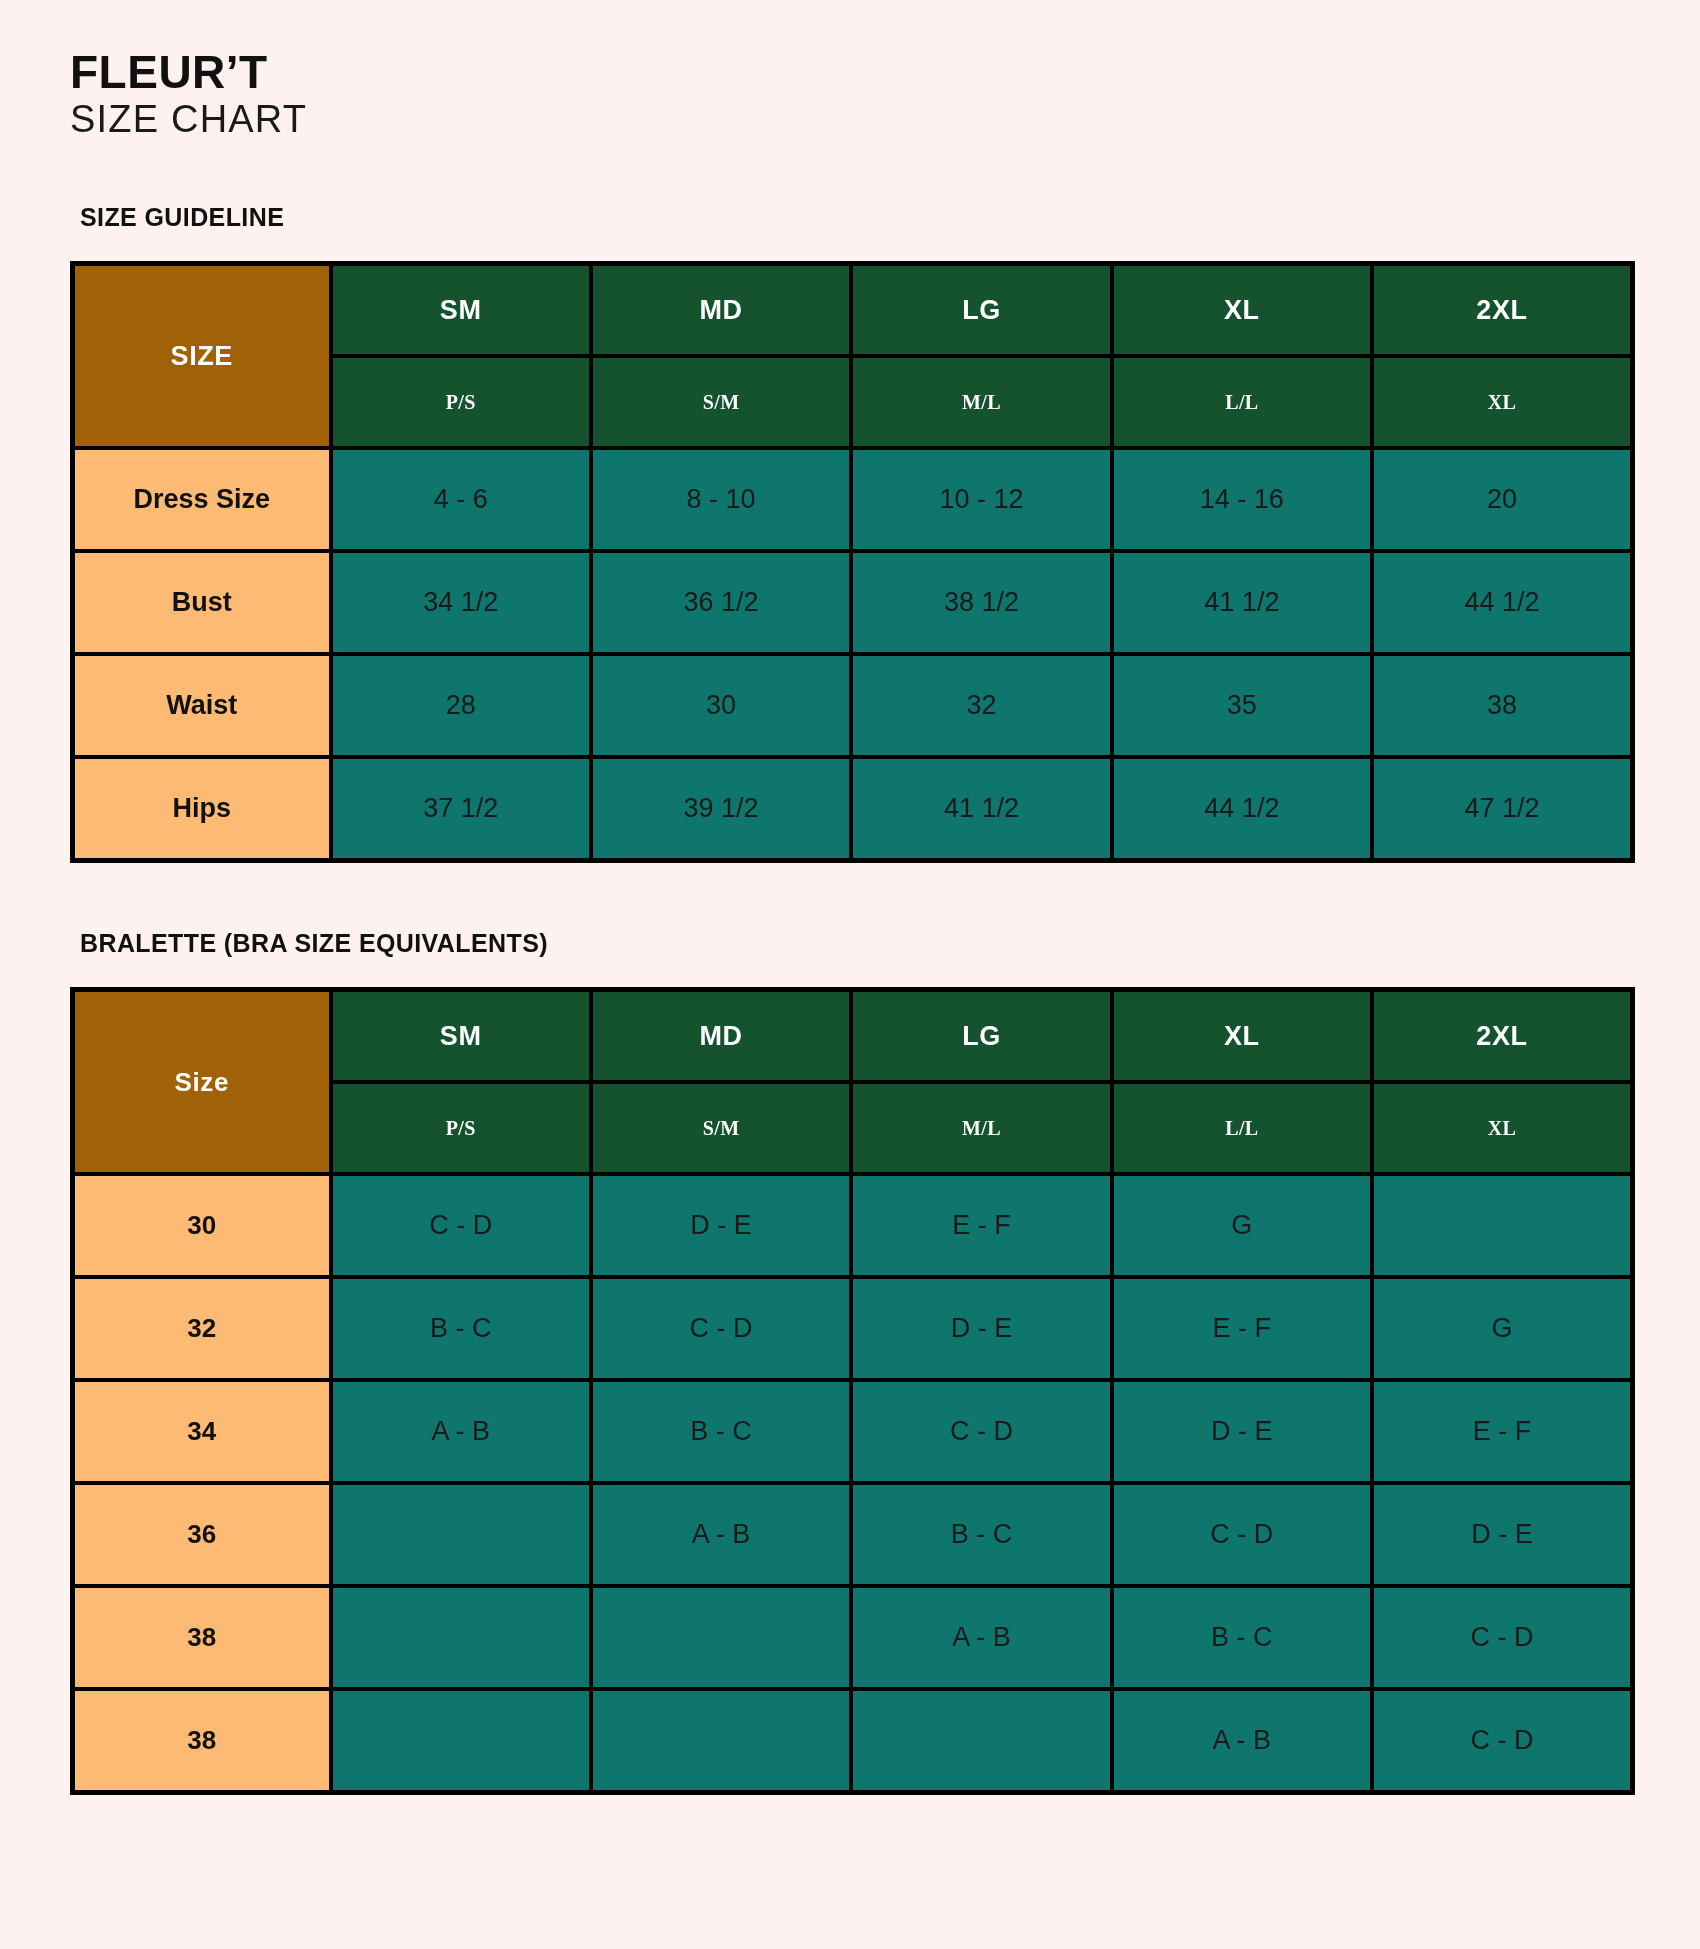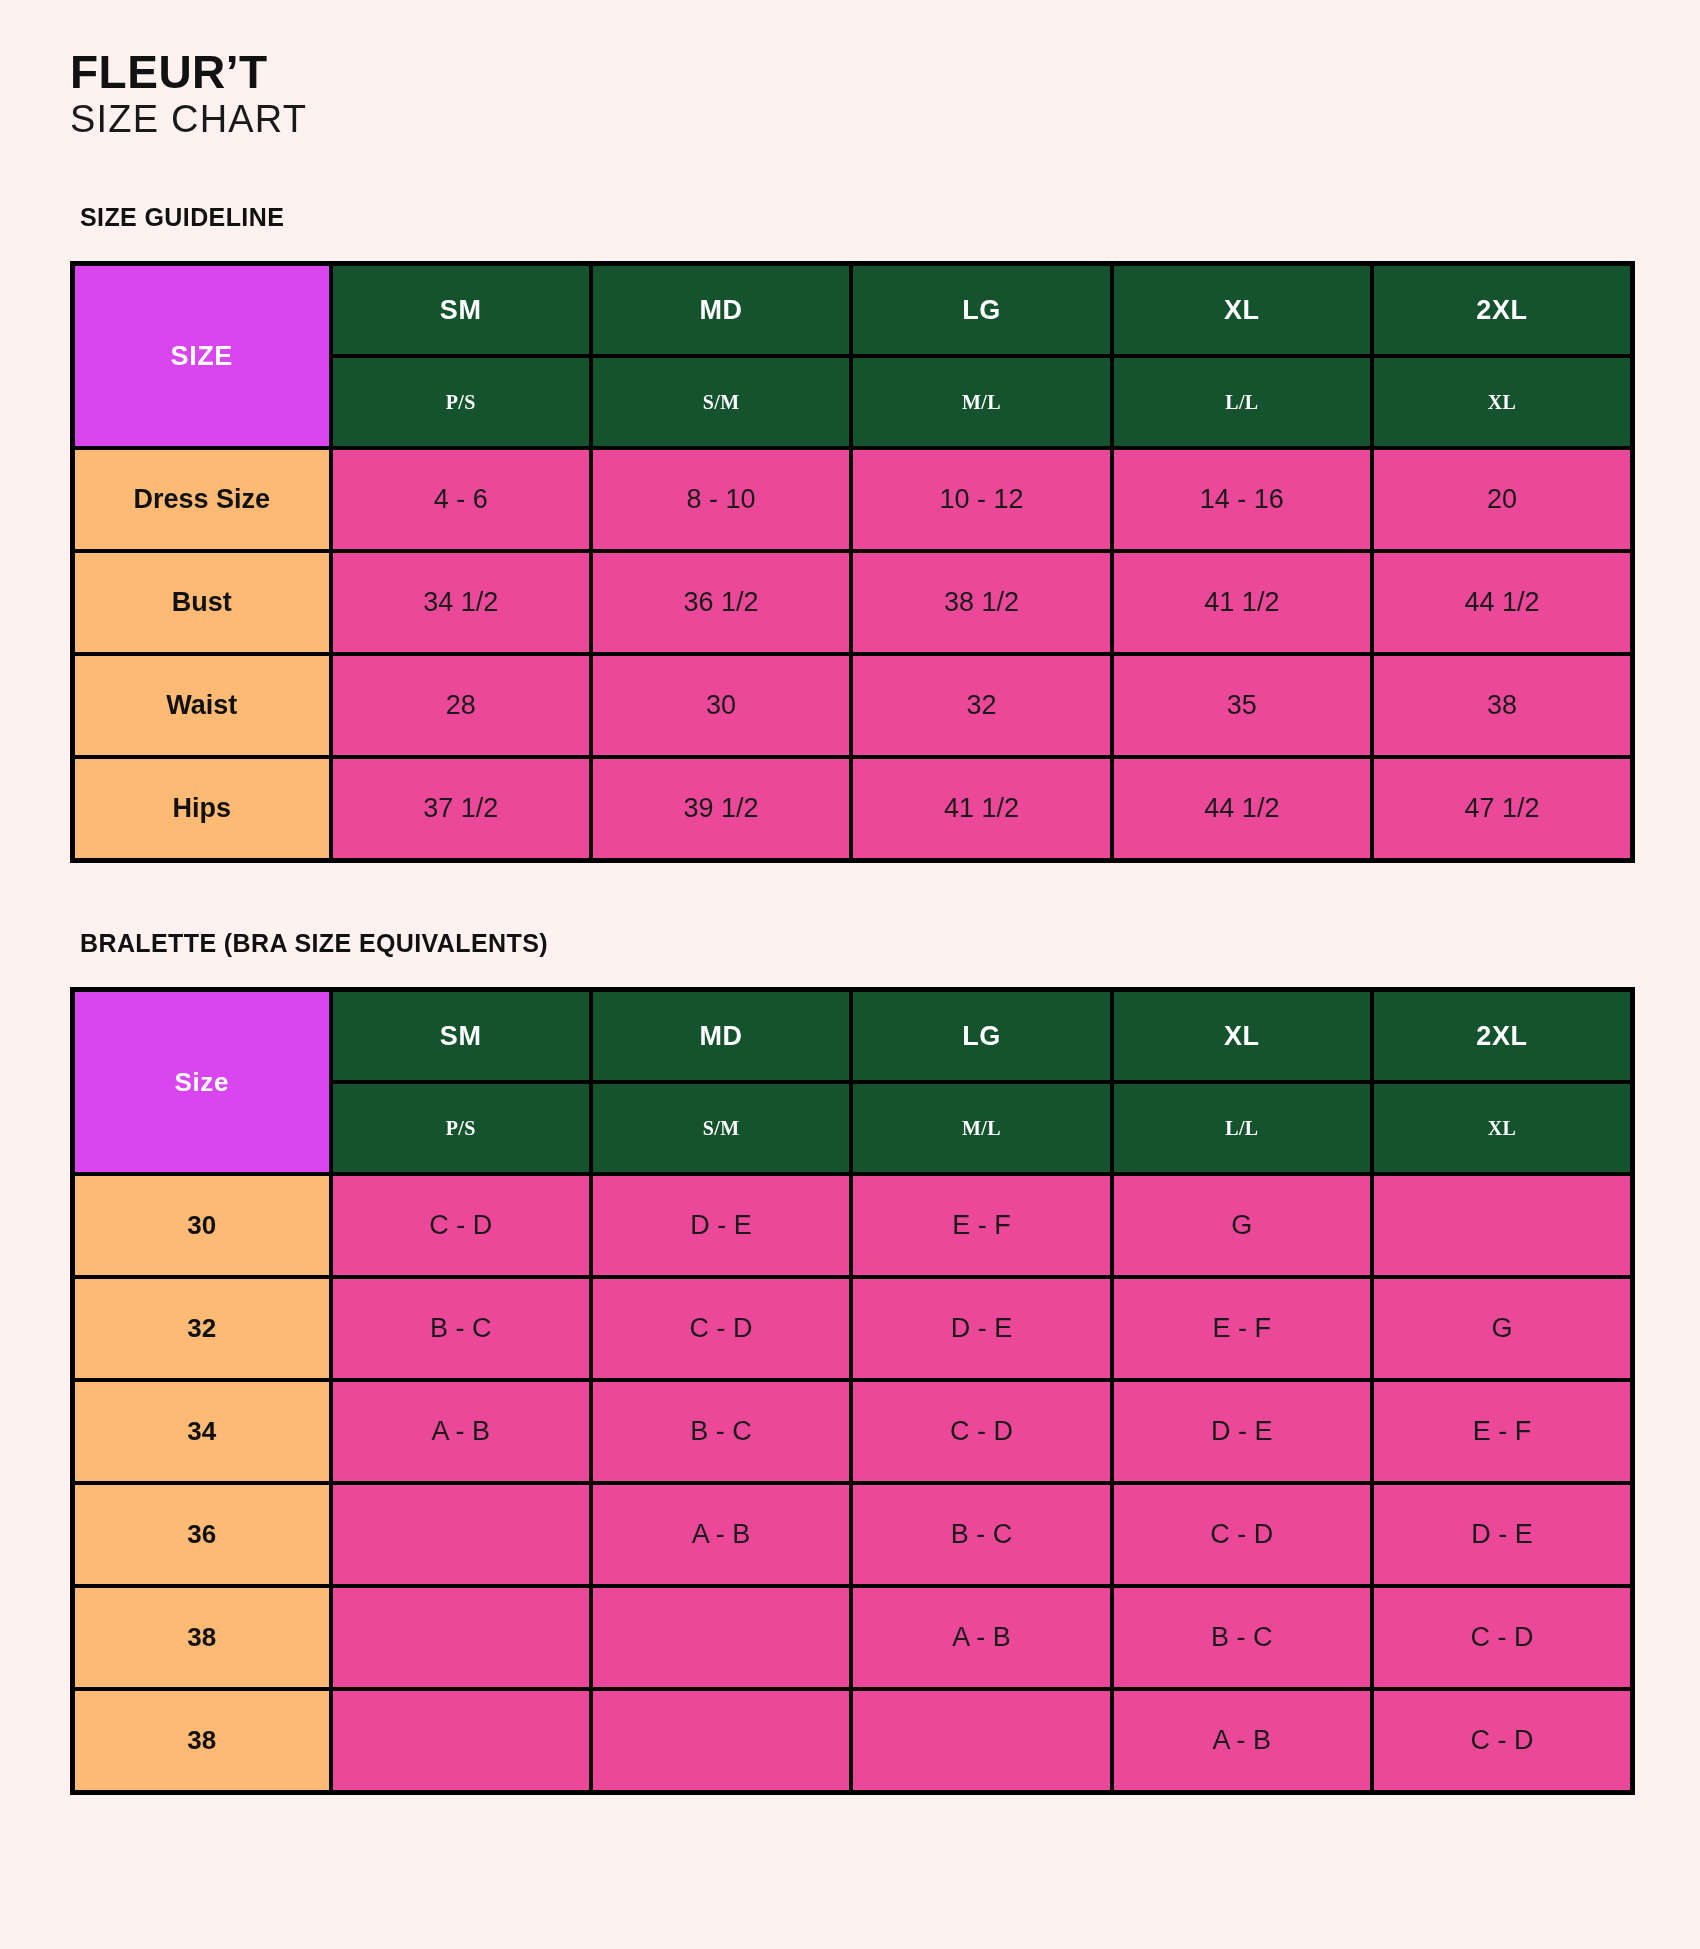--- a/index.html
+++ b/index.html
@@ -77,37 +77,37 @@
   
   .hdr {
     background: #14532d;
     color: #ffffff;
     font-weight: 700;
     height: 88px;
   }
   .hdr-primary { font-size: 27px; letter-spacing: 0.6px; }
   .hdr-secondary { font-size: 20px; letter-spacing: 0.4px; font-family: Liberation Serif, serif; }
   .hdr-corner {
-    background: #d946ef;
+    background: #a16207;
     color: #ffffff;
     font-weight: 700;
     font-size: 27px;
     letter-spacing: 0.6px;
   }
 
   
   .row-label {
     background: #fdba74;
     color: #111111;
     font-weight: 700;
     font-size: 27px;
     height: 99px;
   }
   .data-cell {
-    background: #ec4899;
+    background: #0f766e;
     color: #1a1a1a;
     font-weight: 400;
     font-size: 27px;
     height: 99px;
   }
 
   
   .bralette-table .row-label { font-size: 26px; }
   .bralette-table .hdr-corner { font-size: 26px; }
 </style>

